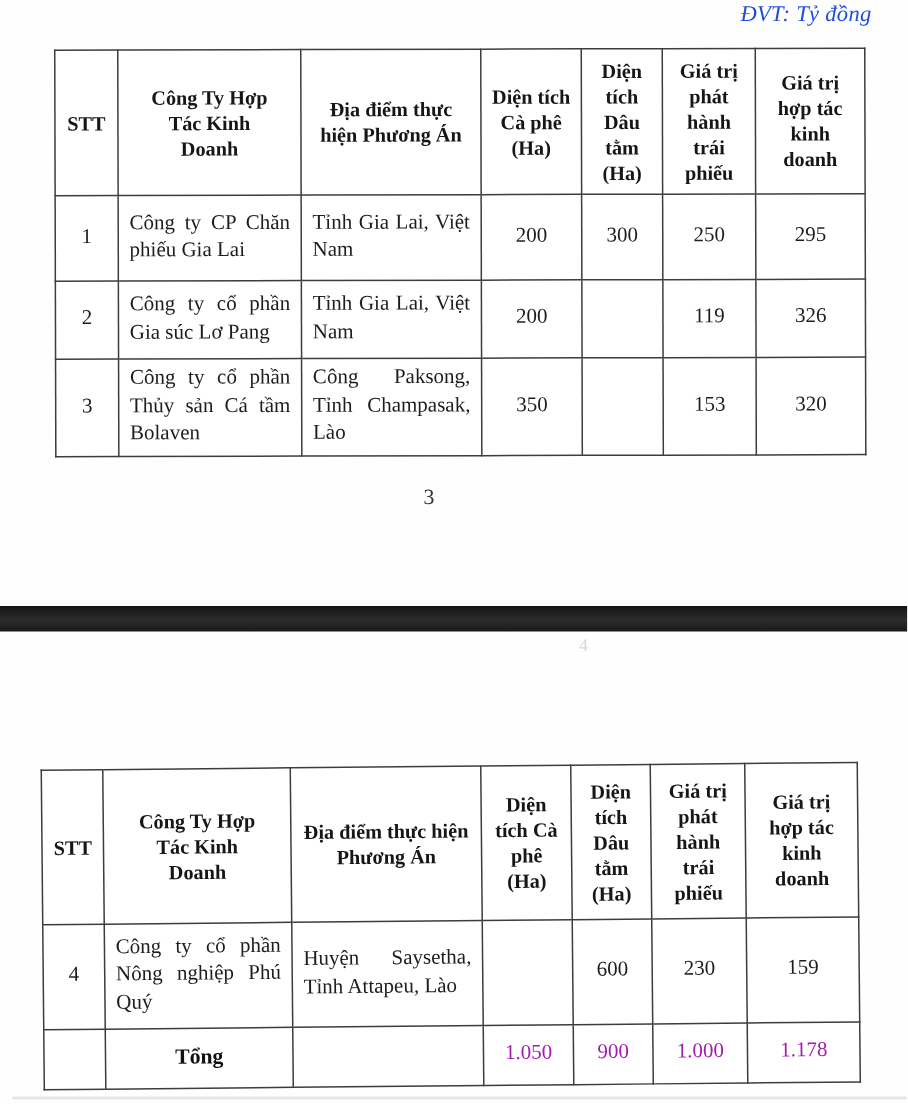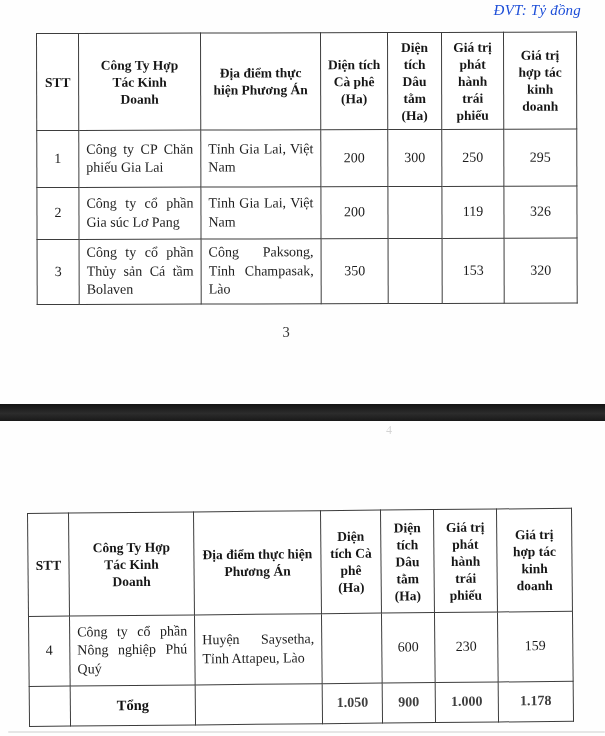--- a/index.html
+++ b/index.html
@@ -30,21 +30,21 @@
   th.c-stt{padding:0 2px}
   th.c-company{padding:0 18px}
   th.c-location{padding:0 6px}
   th.c-coffee{padding:0 6px}
   th.c-mulberry{padding:0 3px}
   th.c-bond{padding:0 5px}
   th.c-coop{padding:0 6px}
   td.stt,td.num{text-align:center;}
   td.txt{text-align:justify;padding:3px 7px;}
   td.total-label{font-weight:bold;text-align:center;font-size:14.5px;color:#111;}
-  td.total-num{font-weight:bold;color:#404040;}
+  td.total-num{font-weight:normal;color:#a21caf;}
   .page-number{
     position:absolute;left:0;top:324px;width:572px;text-align:center;
     font-size:14.5px;color:#333;
   }
   .page-break-bar{
     position:absolute;left:0;top:404px;width:605px;height:17px;
     background:linear-gradient(180deg,#141414 0%,#2c2c2c 55%,#191919 100%);
   }
   .faint-mark{
     position:absolute;left:386px;top:423px;font-size:12px;color:#000;opacity:.16;

